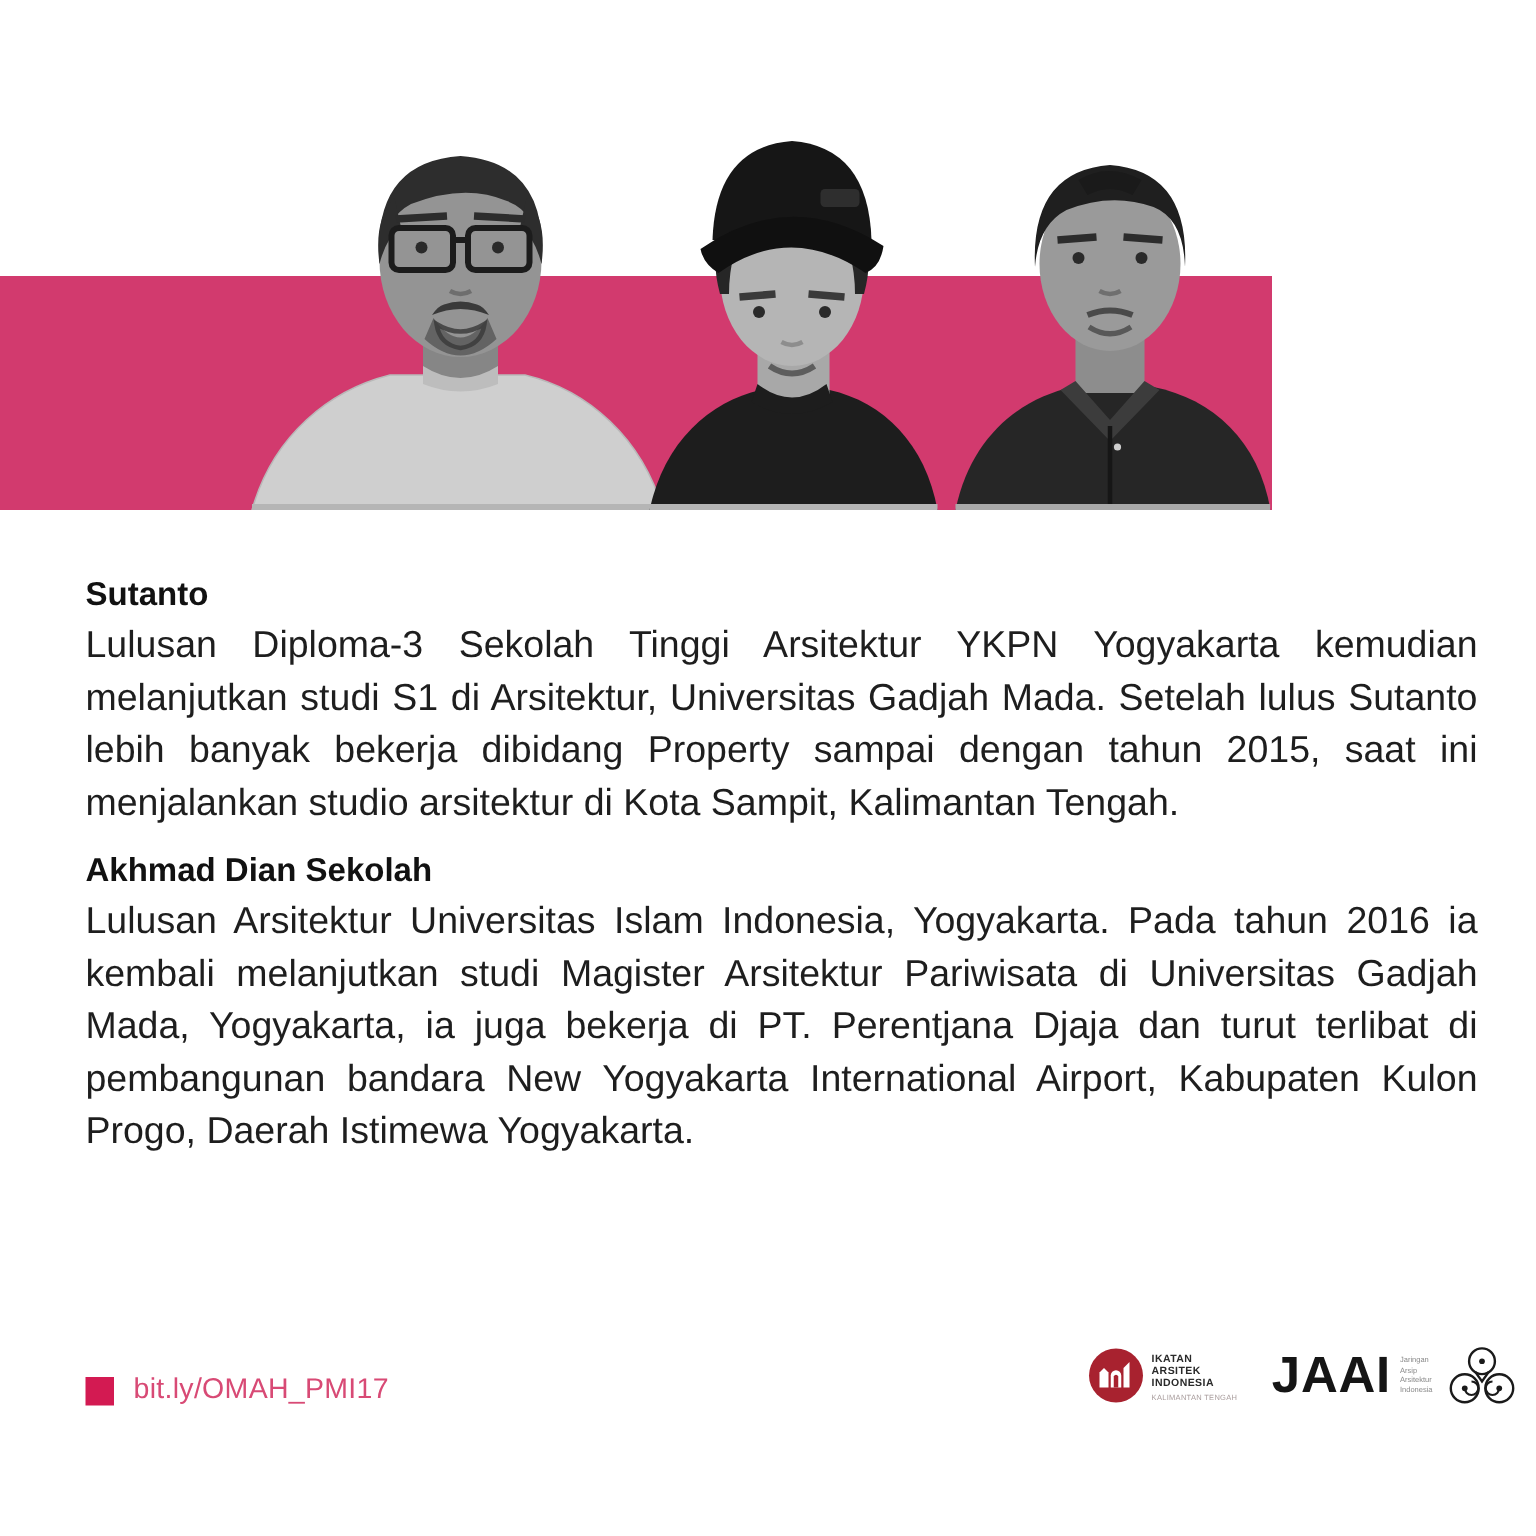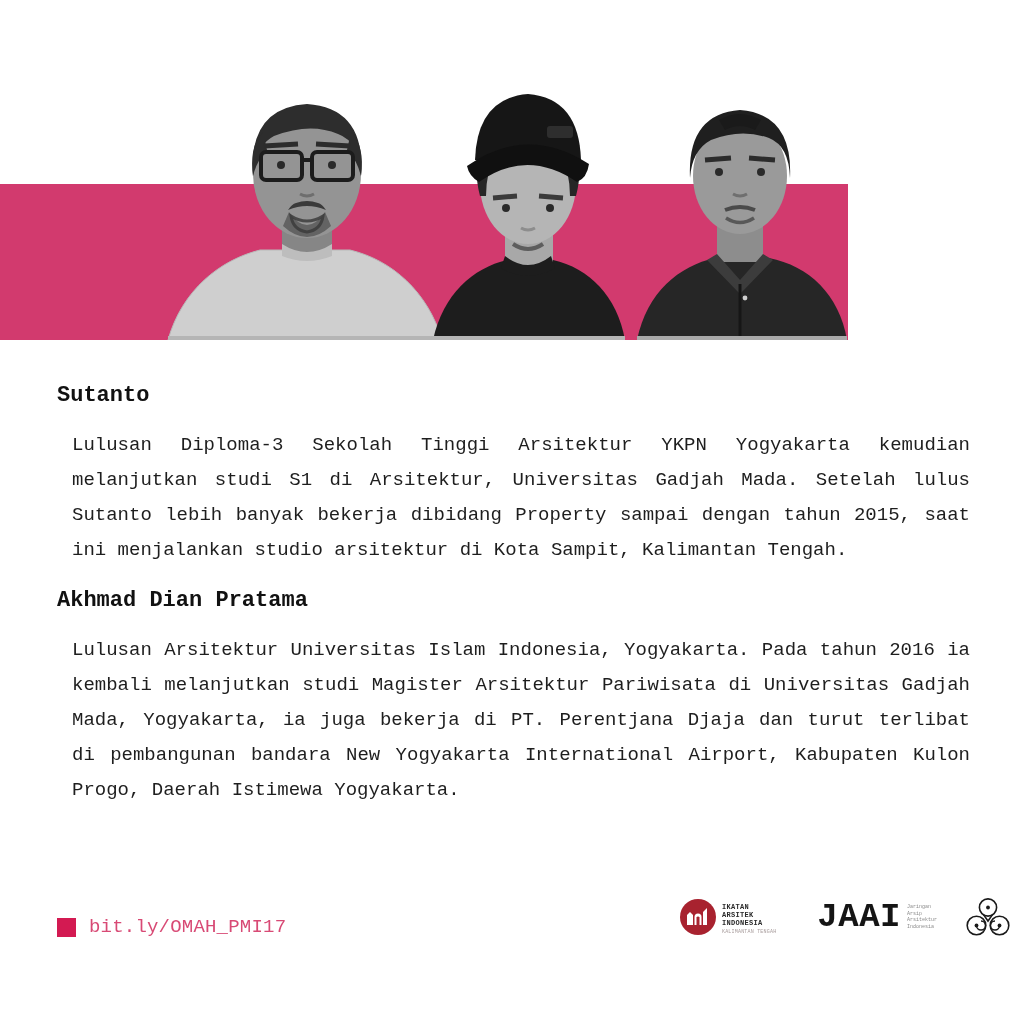--- a/index.html
+++ b/index.html
@@ -1,38 +1,38 @@
 <!DOCTYPE html>
 <html><head>
 <meta charset="utf-8">
 <style>
   html,body{margin:0;padding:0;background:#ffffff;}
   .canvas{
     position:relative;width:1024px;height:1024px;background:#fff;overflow:hidden;
-    font-family:Liberation Mono, monospace;
+    font-family:Liberation Sans, sans-serif;
     --accent:#d23a6e;--square:#d31a52;--link:#d84a75;--iai-red:#a8222f;
   }
   .band{position:absolute;left:0;top:184px;width:848px;height:156px;background:var(--accent);}
   .photo{position:absolute;overflow:hidden;}
   .photo svg{display:block;}
   .photo1{left:160px;top:94px;width:290px;height:246px;}
   .photo2{left:427px;top:86px;width:201px;height:254px;}
   .photo3{left:633px;top:98px;width:214px;height:242px;}
 
   .content{position:absolute;left:57px;top:378px;width:928px;color:#1c1c1c;}
   .bio{margin-bottom:9px;}
   .bio h3{margin:0;font-size:22px;line-height:35px;font-weight:bold;color:#111;}
-  .bio p{margin:15px;font-size:19px;line-height:35px;text-align:justify;color:#1e1e1e;}
+  .bio p{margin:0;font-size:25px;line-height:35px;text-align:justify;color:#1e1e1e;}
 
   .footer{position:absolute;left:0;top:892px;width:1024px;height:70px;padding-left:20px;}
   .link-group{position:absolute;left:57px;top:24px;display:flex;align-items:center;gap:13px;cursor:pointer;}
   .link-square{width:19px;height:19px;background:var(--square);flex:0 0 auto;}
   .link-text{font-size:19px;color:var(--link);letter-spacing:.2px;}
 
-  .logos{position:absolute;right:32px;top:4px;display:flex;align-items:center;gap:23px;}
+  .logos{position:absolute;right:32px;top:4px;display:flex;align-items:center;gap:5px;}
   .iai-logo{display:flex;align-items:flex-start;gap:5px;}
   .iai-text{padding-top:5px;}
   .iai-org div{font-size:7px;font-weight:bold;color:#2a2a2a;line-height:8px;letter-spacing:.3px;}
   .iai-region{font-size:5px;color:#a89c9c;margin-top:2px;white-space:nowrap;letter-spacing:.2px;}
   .jaai-logo{display:flex;align-items:center;gap:6px;margin-left:18px;}
   .jaai-word{font-size:34px;font-weight:bold;color:#151515;line-height:1;letter-spacing:.5px;}
   .jaai-sub div{font-size:5px;color:#8a8a8a;line-height:6.5px;}
   .ornament{margin-left:4px;}
 </style>
 </head>
@@ -108,21 +108,21 @@
       <rect x="4" y="238" width="210" height="4" fill="#a9a9a9"></rect>
     </svg>
   </div>
 
   <div class="content">
     <section class="bio">
       <h3>Sutanto</h3>
       <p>Lulusan Diploma-3 Sekolah Tinggi Arsitektur YKPN Yogyakarta kemudian melanjutkan studi S1 di Arsitektur, Universitas Gadjah Mada. Setelah lulus Sutanto lebih banyak bekerja dibidang Property sampai dengan tahun 2015, saat ini menjalankan studio arsitektur di Kota Sampit, Kalimantan Tengah.</p>
     </section>
     <section class="bio">
-      <h3>Akhmad Dian Pratama</h3>
+      <h3>Akhmad Dian Sekolah</h3>
       <p>Lulusan Arsitektur Universitas Islam Indonesia, Yogyakarta. Pada tahun 2016 ia kembali melanjutkan studi Magister Arsitektur Pariwisata di Universitas Gadjah Mada, Yogyakarta, ia juga bekerja di PT. Perentjana Djaja dan turut terlibat di pembangunan bandara New Yogyakarta International Airport, Kabupaten Kulon Progo, Daerah Istimewa Yogyakarta.</p>
     </section>
     <section class="bio">
     </section>
   </div>
 
   <div class="footer">
     <div class="link-group">
       <span class="link-square"></span>
       <span class="link-text">bit.ly/OMAH_PMI17</span>

